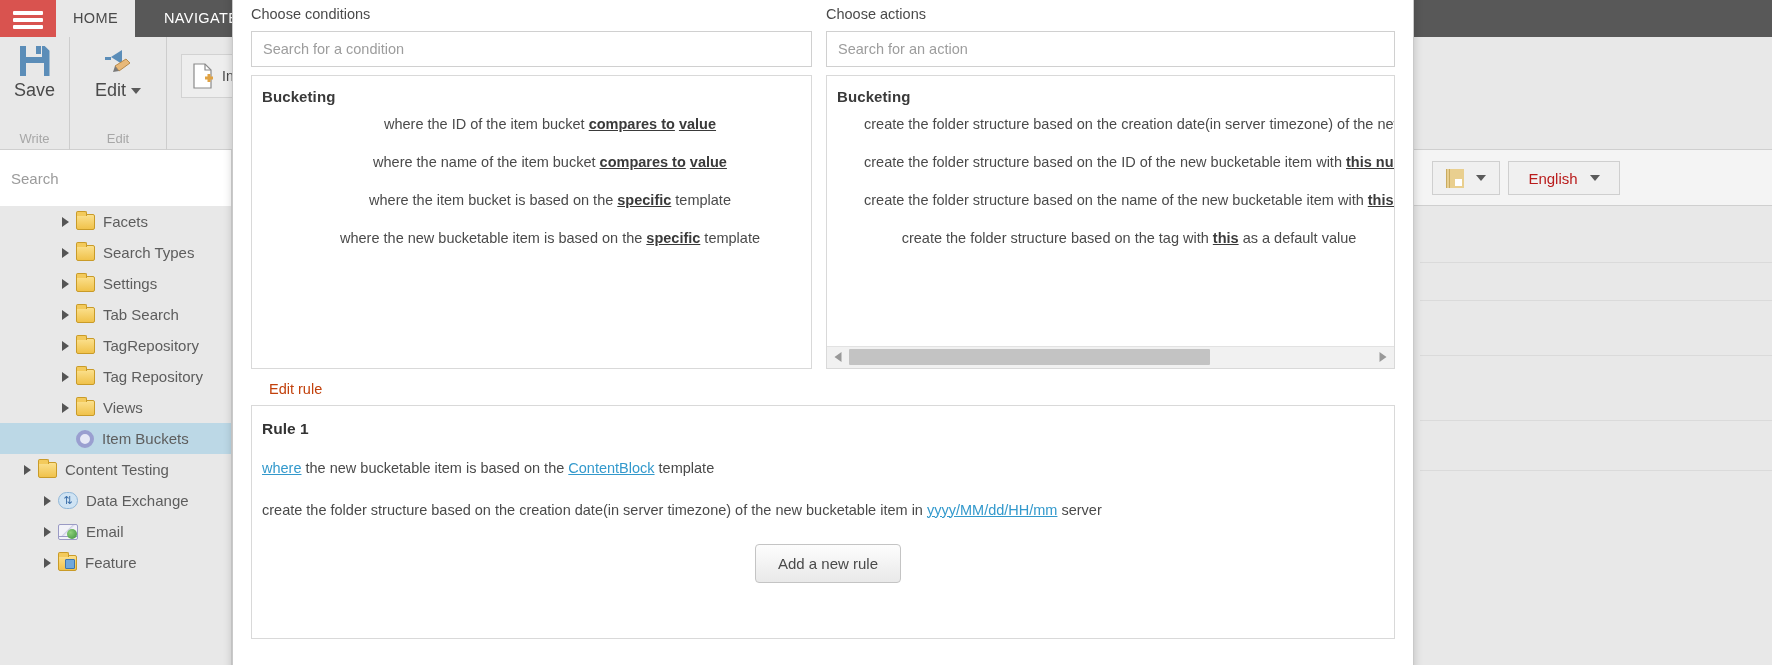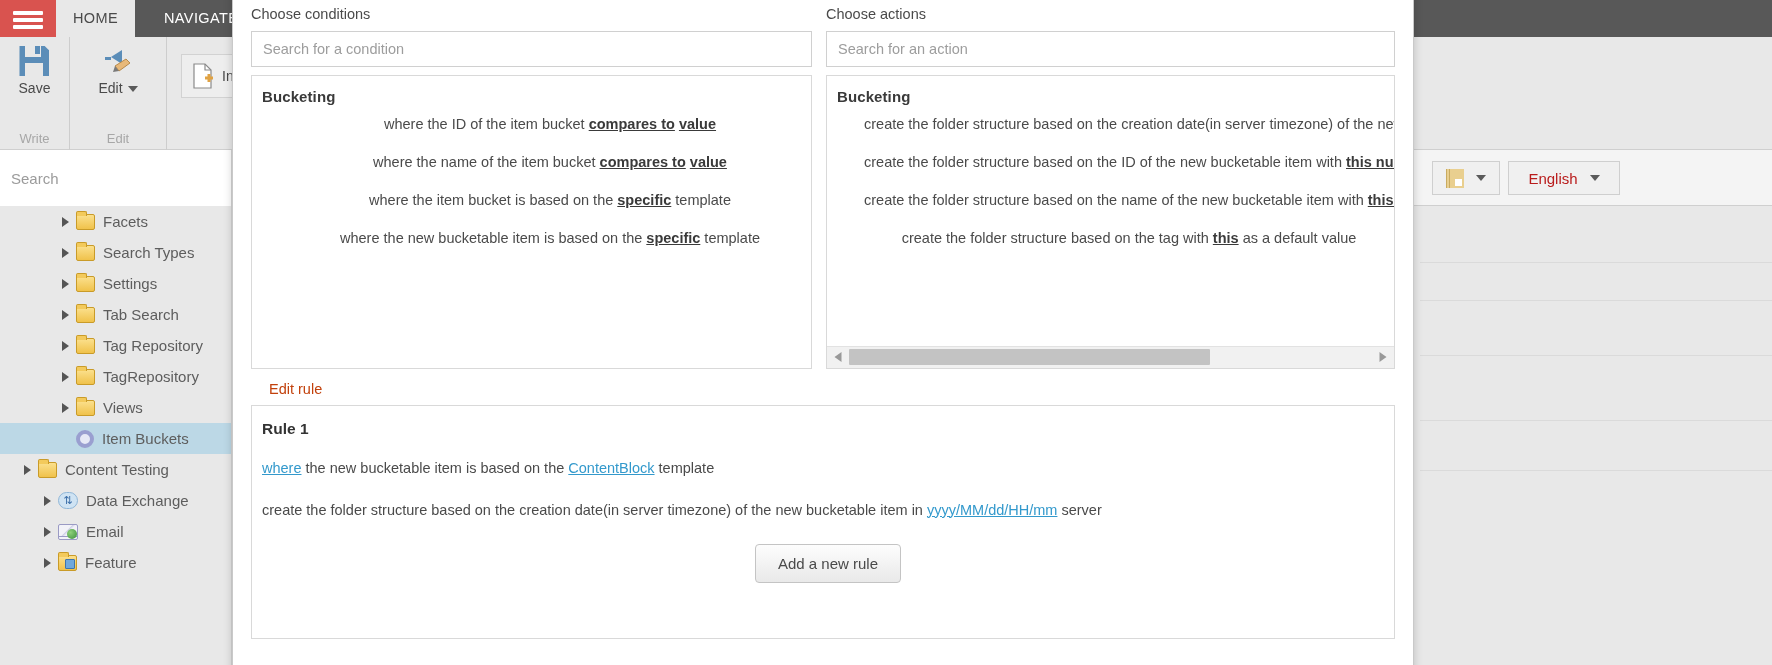--- a/index.html
+++ b/index.html
@@ -50,21 +50,21 @@
     position: absolute; top: 0; height: 113px;
     border-right: 1px solid #cdcdcd;
     text-align: center;
   }
   .rgroup .glabel {
     position: absolute; bottom: 4px; left: 0; right: 0;
     font-size: 13px; color: #a7a7a7;
   }
   .rbtn {
     display: inline-block; padding: 9px 10px 0; text-align: center;
-    color: #4a4a4a; font-size: 14px; cursor: default;
+    color: #4a4a4a; font-size: 18px; cursor: default;
   }
   .rbtn .ico { display: block; margin: 0 auto 4px; }
 
   .icon-save {
     width: 30px; height: 30px; position: relative;
   }
   .icon-save .body {
     position: absolute; inset: 0; background: #5b8db8;
     clip-path: polygon(0 0, 84% 0, 100% 16%, 100% 100%, 0 100%);
   }
@@ -346,26 +346,26 @@
           <span>Settings</span>
         </div>
         <div class="tnode" style="padding-left: 62px;">
           <span class="tarrow"></span>
           <span class="folder"></span>
           <span>Tab Search</span>
         </div>
         <div class="tnode" style="padding-left: 62px;">
           <span class="tarrow"></span>
           <span class="folder"></span>
+          <span>TagRepository</span>
+        </div>
+        <div class="tnode" style="padding-left: 62px;">
+          <span class="tarrow"></span>
+          <span class="folder"></span>
           <span>Tag Repository</span>
-        </div>
-        <div class="tnode" style="padding-left: 62px;">
-          <span class="tarrow"></span>
-          <span class="folder"></span>
-          <span>TagRepository</span>
         </div>
         <div class="tnode" style="padding-left: 62px;">
           <span class="tarrow"></span>
           <span class="folder"></span>
           <span>Views</span>
         </div>
         <div class="tnode sel" style="padding-left: 62px;">
           <span class="tarrow blank"></span>
           <span class="gear"></span>
           <span>Item Buckets</span>

